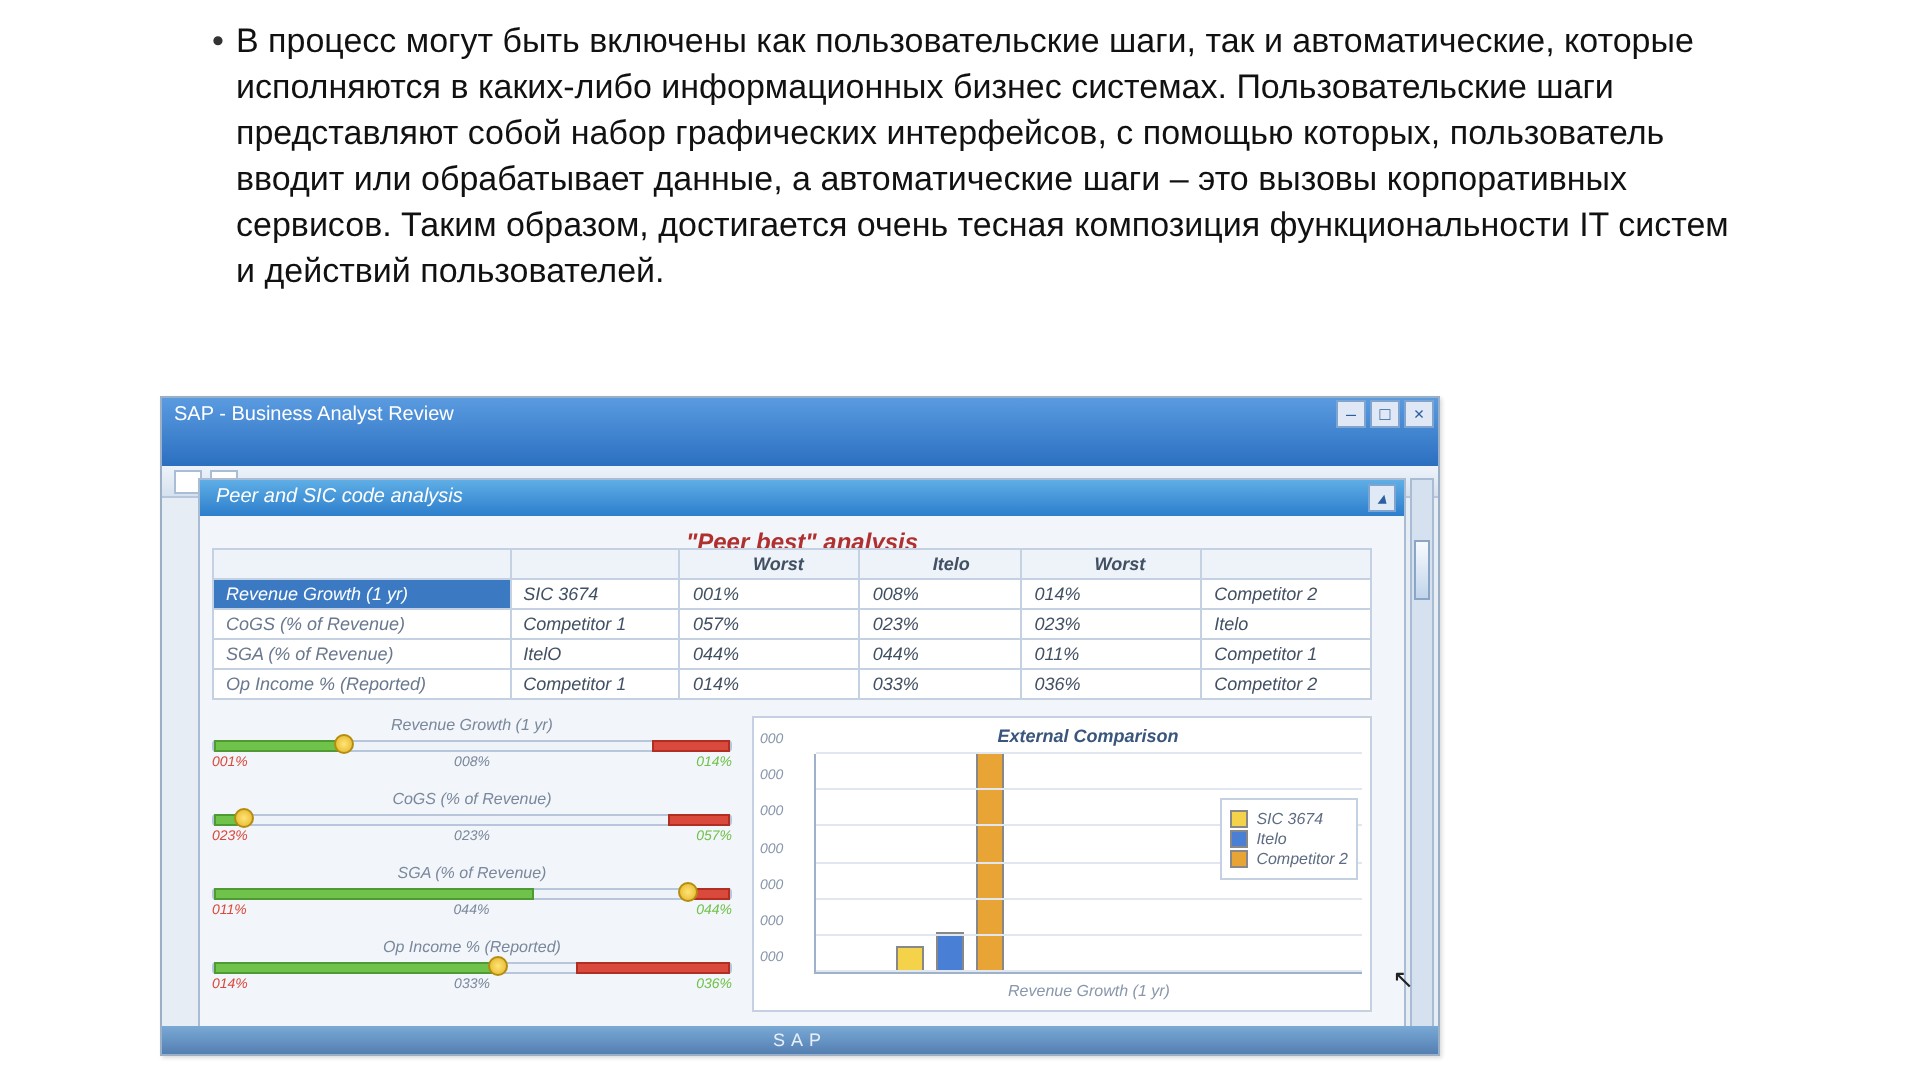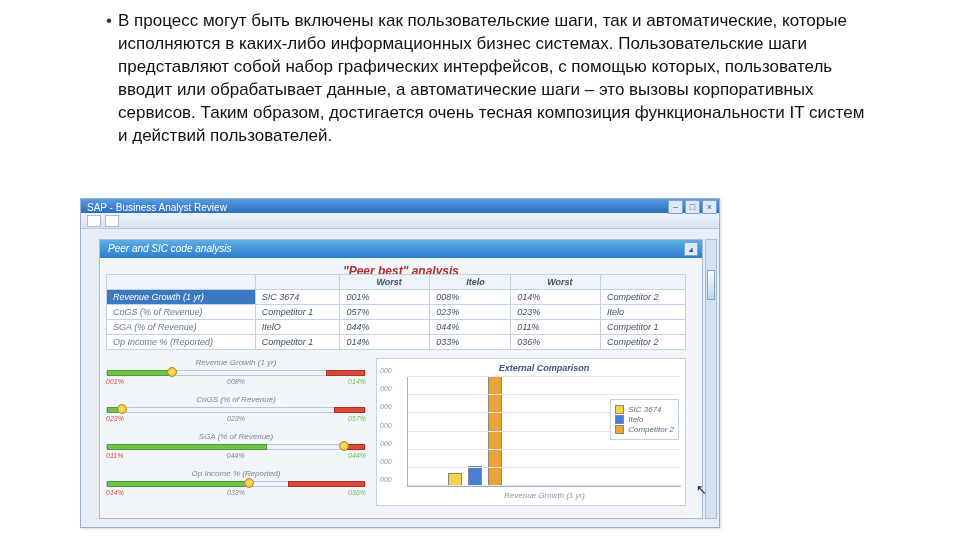--- a/index.html
+++ b/index.html
@@ -18,21 +18,21 @@
   .bullet-marker { width: 18px; flex: 0 0 18px; text-align: center; color:#333; }
   .sap-frame {
     position: absolute;
     left: 80px; top: 198px;
     width: 640px; height: 330px;
     border: 1px solid #9bb0c6;
     background: #e7edf4;
     box-shadow: 1px 1px 2px rgba(0,0,0,0.15);
   }
   .sap-titlebar {
-    height: 14px;
+    height: 34px;
     background: linear-gradient(#5a9be0,#2b6fc0);
     color: #fff;
     font-size: 10px;
     line-height: 18px;
     padding-left: 6px;
     position: relative;
   }
   .sap-titlebar .wbtns {
     position: absolute; right: 2px; top: 1px;
     display: flex; gap: 2px;
@@ -281,14 +281,15 @@
             </div>
         </div>
       </div>
     </div>
   </div>
 
   <div class="vscroll">
     <div class="thumb"></div>
   </div>
 
+  <div class="sap-footer">SAP</div>
   <div class="cursor">↖</div>
 </div>
 
 </body></html>

